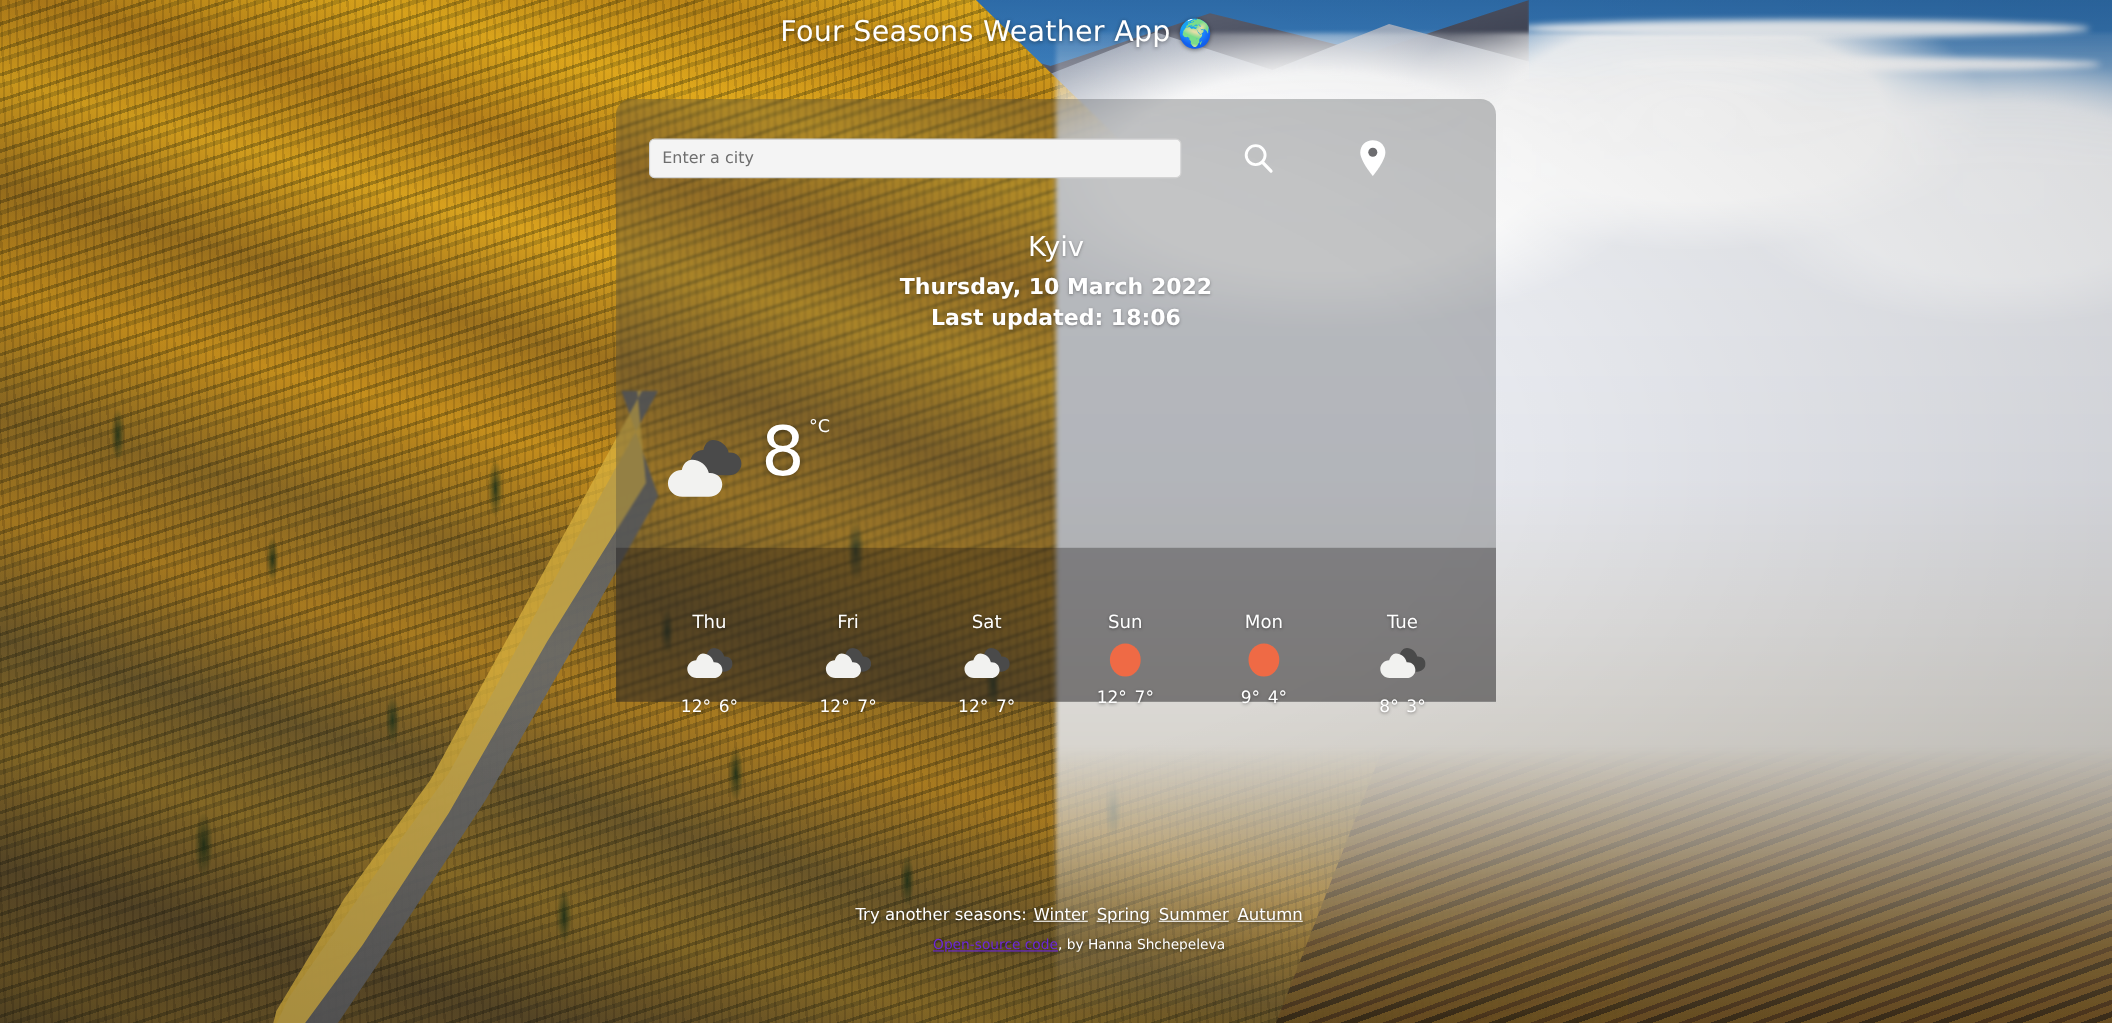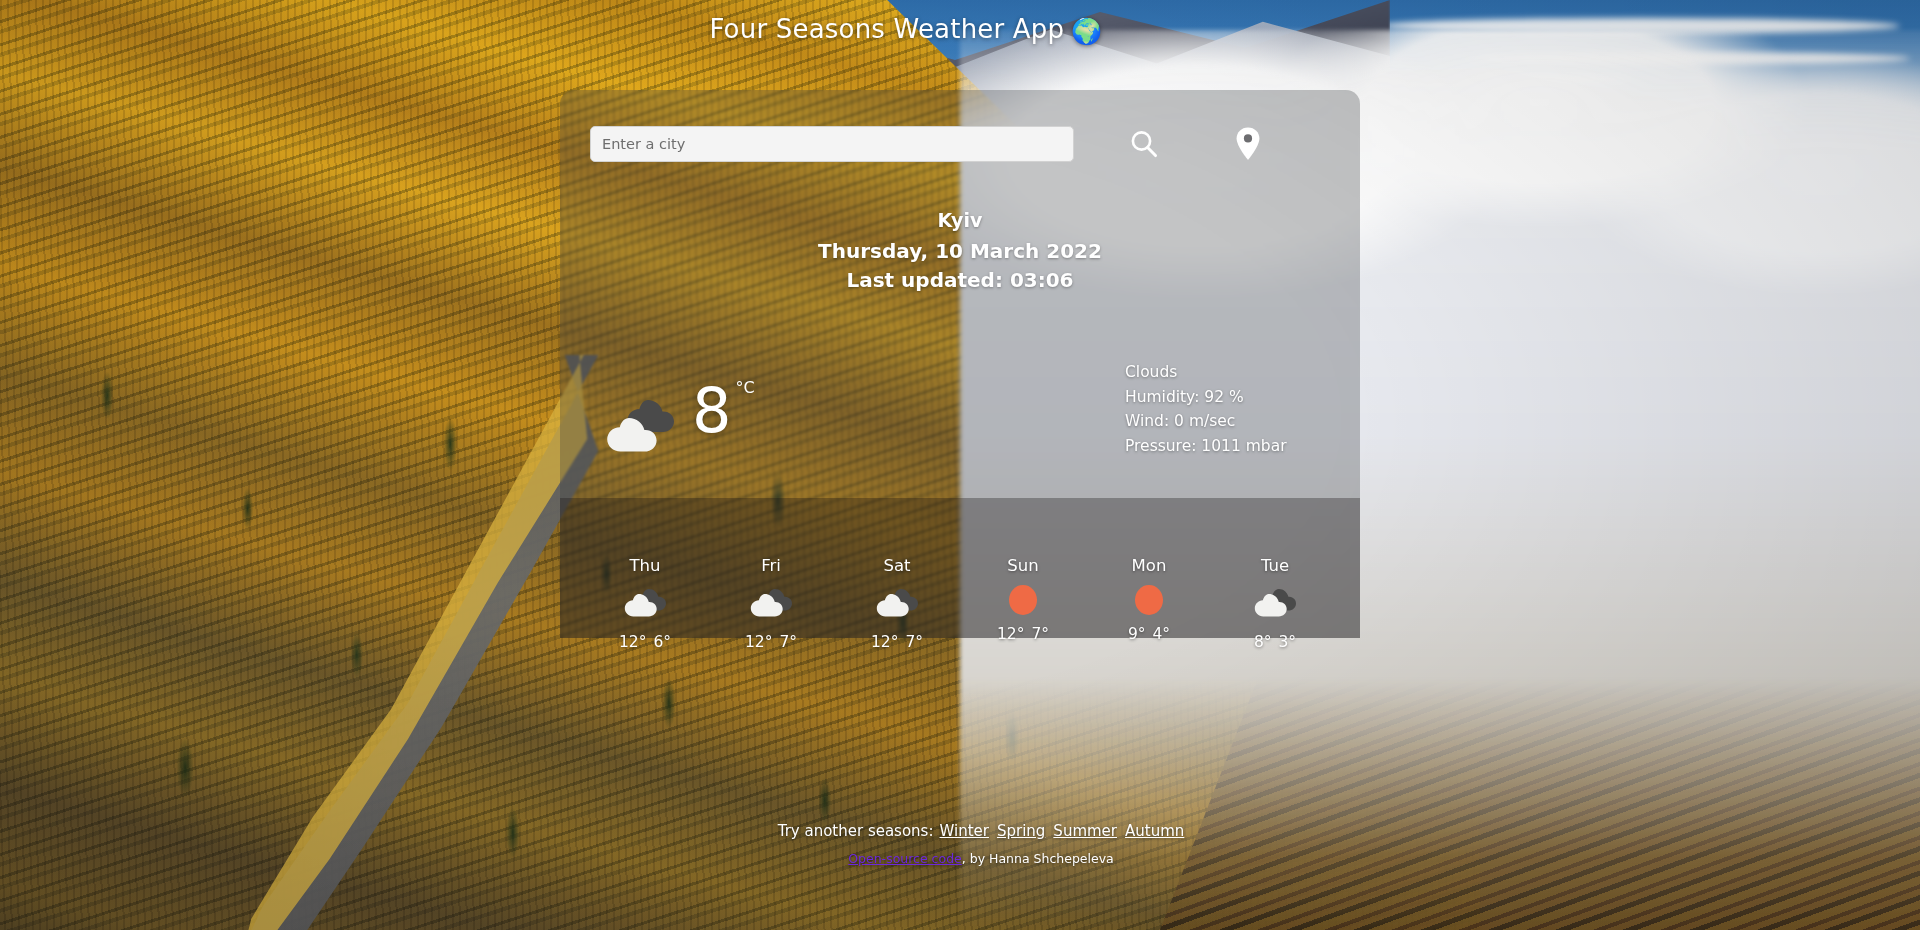--- a/index.html
+++ b/index.html
@@ -201,21 +201,21 @@
   .icon-btn.search-btn { margin-left:44px; }
   .icon-btn.loc-btn { margin-left:52px; }
 
   
   .meta {
     position:absolute; left:0; top:118px; width:800px;
     text-align:center;
     color:#ffffff;
     text-shadow:0 1px 3px rgba(0,0,0,.35);
   }
-  .meta .city { font-size:19px; font-weight:700; line-height:1.34; }
+  .meta .city { font-size:25px; font-weight:400; line-height:1.34; }
   .meta .date { font-size:20px; font-weight:600; line-height:1.34; margin-top:5px; }
   .meta .updated { font-size:20px; font-weight:600; line-height:1.34; margin-top:2px; }
 
   
   .current {
     position:absolute; left:0; top:270px; width:800px; height:110px;
   }
   .temp-group {
     position:absolute; left:40px; top:4px;
     display:flex; align-items:flex-start;
@@ -333,40 +333,34 @@
       <svg width="28" height="36" viewBox="0 0 28 36">
         <path d="M14 1.5 C7.4 1.5 2.6 6.4 2.6 12.6 C2.6 20.4 14 34 14 34 C14 34 25.4 20.4 25.4 12.6 C25.4 6.4 20.6 1.5 14 1.5 Z" fill="#ffffff"></path>
         <circle cx="14" cy="12.4" r="4.1" fill="#6d6d70"></circle>
       </svg>
     </div>
   </div>
 
   <div class="meta">
     <div class="city">Kyiv</div>
     <div class="date">Thursday, 10 March 2022</div>
-    <div class="updated">Last updated: 03:06</div>
+    <div class="updated">Last updated: 18:06</div>
   </div>
 
   <div class="current">
     <div class="temp-group">
       <div class="temp-icon">
         <svg width="78" height="70" viewBox="0 0 78 70">
           <path d="M34 20 C41 20 47 25 48.5 31.5 C55 31 60 35.5 60 41.5 C60 47.5 55 52 48.6 52 L26 52 C19 52 13.5 46.8 13.5 40.4 C13.5 34.2 18.8 29 25.4 29 C26.6 23.9 29.9 20 34 20 Z" fill="#4a4a4a" transform="translate(14,-8)"></path>
           <path d="M29 30 C36.5 30 42.8 35.2 44.4 42 C51.3 41.4 56.6 46.2 56.6 52.5 C56.6 58.8 51.3 63.6 44.5 63.6 L20.5 63.6 C13.1 63.6 7.2 58.1 7.2 51.3 C7.2 44.7 12.8 39.2 19.8 39.2 C21.1 33.8 24.6 30 29 30 Z" fill="#f2f2f0"></path>
         </svg>
       </div>
       <div class="temp-value">8</div>
       <div class="temp-unit">°C</div>
     </div>
-    <div class="details">
-      <div>Clouds</div>
-      <div>Humidity: 92 %</div>
-      <div>Wind: 0 m/sec</div>
-      <div>Pressure: 1011 mbar</div>
-    </div>
   </div>
 
   <div class="forecast">
 
     <div class="fc-day">
       <div class="fc-name">Thu</div>
       <div class="fc-icon">
         <svg width="42" height="38" viewBox="0 0 42 38">
           <path d="M18 5 C22.6 5 26.4 8.4 27.4 12.8 C31.6 12.4 35 15.4 35 19.5 C35 23.6 31.6 26.6 27.4 26.6 L12 26.6 C7.4 26.6 3.7 23 3.7 18.7 C3.7 14.5 7.2 11 11.6 11 C12.5 7.6 15 5 18 5 Z" fill="#4a4a4a" transform="translate(7,-1)"></path>
           <path d="M15 9 C19.8 9 23.8 12.4 24.8 17 C29.2 16.6 32.7 19.8 32.7 24 C32.7 28.2 29.2 31.4 24.8 31.4 L9.3 31.4 C4.6 31.4 0.8 27.7 0.8 23.2 C0.8 18.9 4.4 15.2 8.9 15.2 C9.8 11.7 12.2 9 15 9 Z" fill="#f2f2f0"></path>

